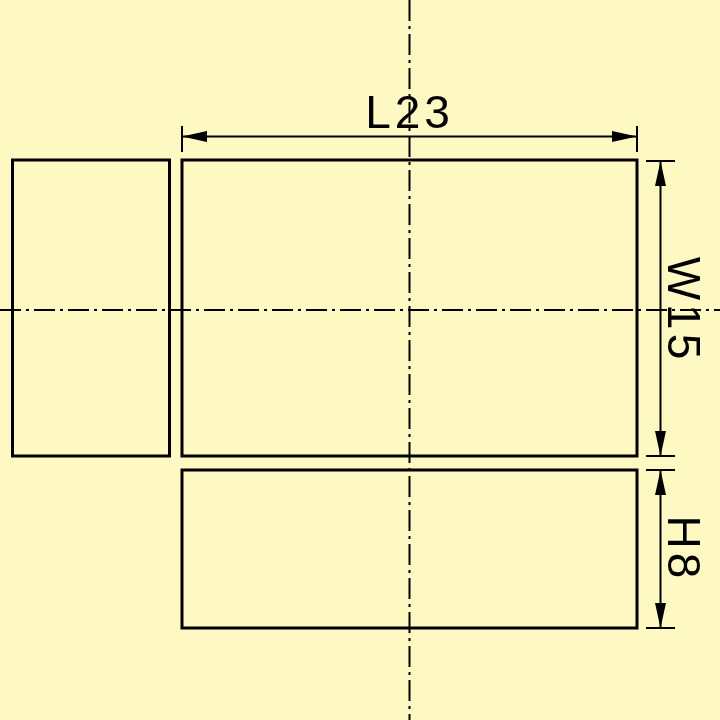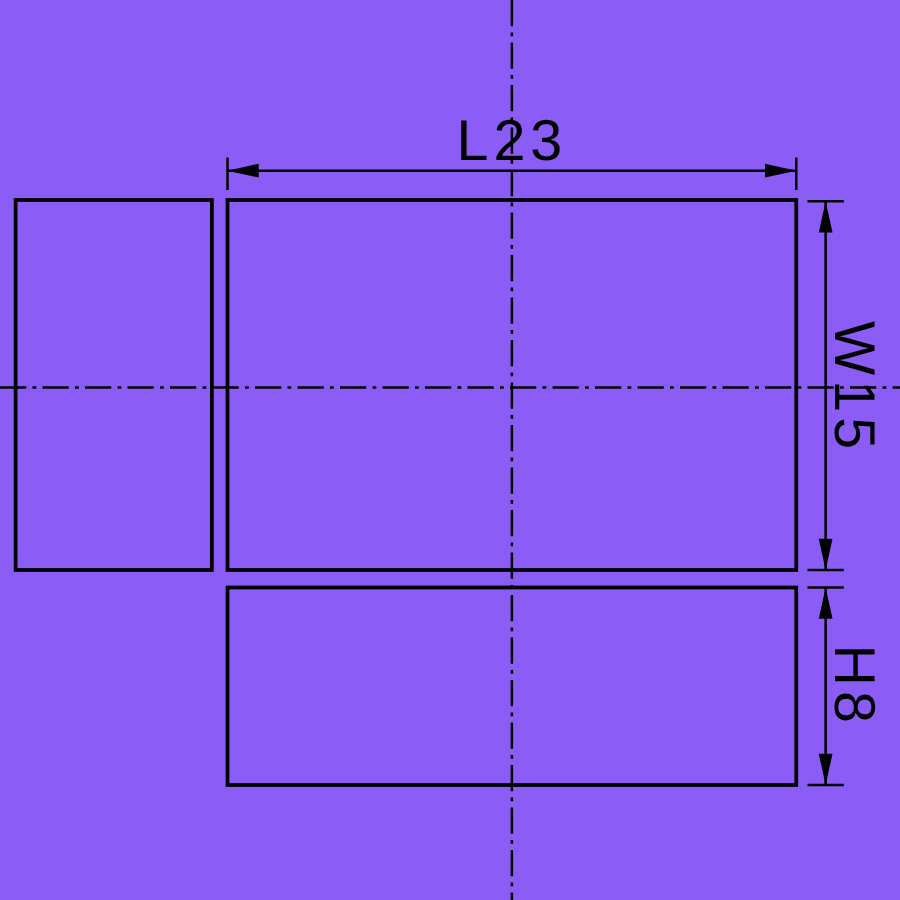--- a/index.html
+++ b/index.html
@@ -3,21 +3,21 @@
 <meta charset="utf-8">
 <style>
   html, body {
     margin: 0;
     padding: 0;
     background: #ffffff;
   }
   .page {
     width: 720px;
     height: 720px;
-    background: #8b5cf6;
+    background: #fef9c3;
     position: relative;
     overflow: hidden;
   }
   svg { display: block; }
   .outline {
     fill: none;
     stroke: #000000;
     stroke-width: 3;
   }
   .centerline {

